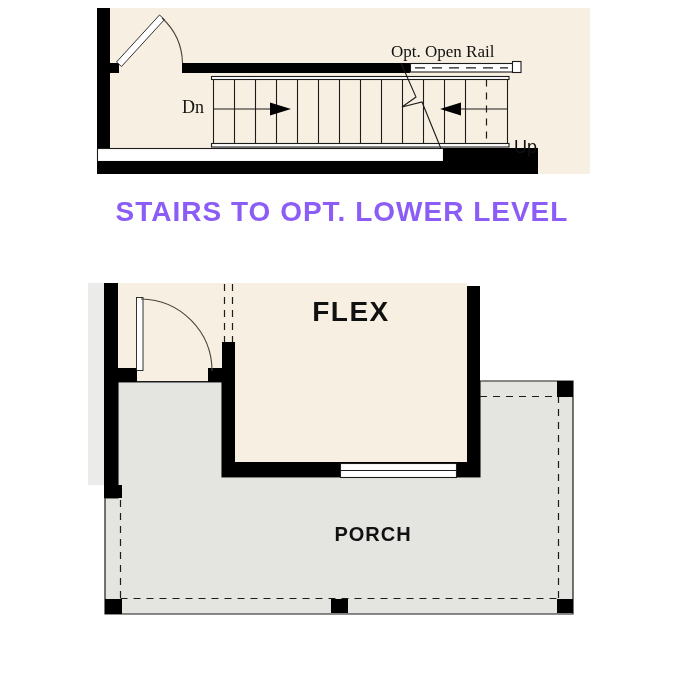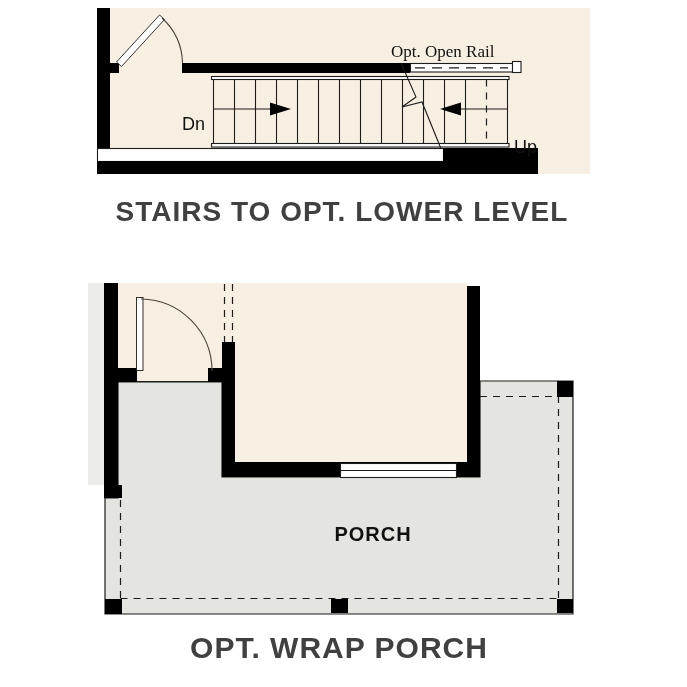--- a/index.html
+++ b/index.html
@@ -25,21 +25,21 @@
   .dash{stroke:var(--line_dark);stroke-width:1.3;fill:none;stroke-dasharray:10 7;}
   .dashsm{stroke:var(--line_dark);stroke-width:1.2;fill:none;stroke-dasharray:7 6;}
   .arrowline{stroke:var(--line_dark);stroke-width:1.2;}
   .arrowhead{fill:var(--wall_black);}
   .label{position:absolute;white-space:nowrap;}
   .small-label{font-size:17px;line-height:19px;font-family:Liberation Serif, serif;}
   .dir-label{font-size:18px;line-height:20px;}
   .room-label{font-weight:bold;text-align:center;}
   .flex-label{font-size:28px;line-height:30px;letter-spacing:1.5px;}
   .porch-label{font-size:20px;line-height:22px;letter-spacing:1px;}
-  .title{position:absolute;font-weight:bold;text-align:center;letter-spacing:1px;color:#404040;}
+  .title{position:absolute;font-weight:bold;text-align:center;letter-spacing:1px;color:#8b5cf6;}
   .title-stairs{left:92px;width:500px;top:196px;font-size:28px;line-height:32px;}
   .title-porch{left:105px;width:468px;top:631px;font-size:30px;line-height:34px;}
 </style>
 </head>
 <body>
 
 <div class="canvas">
 
   <svg width="687" height="687" viewBox="0 0 687 687">
 
@@ -136,20 +136,20 @@
         <line class="thin" x1="340.5" y1="470.5" x2="456.5" y2="470.5"></line>
       </g>
 
       <rect class="leaf" x="136.5" y="297.5" width="6.5" height="73"></rect>
       <path class="thin2" d="M141,299 A72,72 0 0 1 212,371"></path>
       <line class="thin" x1="137" y1="381.5" x2="208" y2="381.5"></line>
     </g>
   </svg>
 
   <div class="label small-label" style="left:391px;top:42px;">Opt. Open Rail</div>
-  <div class="label dir-label" style="left:182px;top:114px;">Dn</div>
+  <div class="label dir-label" style="left:182px;top:97px;font-family:Liberation Serif, serif;">Dn</div>
   <div class="label dir-label" style="left:514px;top:97px;margin-top:40px;">Up</div>
   <div class="title title-stairs">STAIRS TO OPT. LOWER LEVEL</div>
 
+  <div class="label room-label flex-label" style="left:235px;width:232px;top:297px;">FLEX</div>
   <div class="label room-label porch-label" style="left:105px;width:536px;top:523px;">PORCH</div>
-  <div class="title title-porch">OPT. WRAP PORCH</div>
 
 </div>
 
 </body></html>

